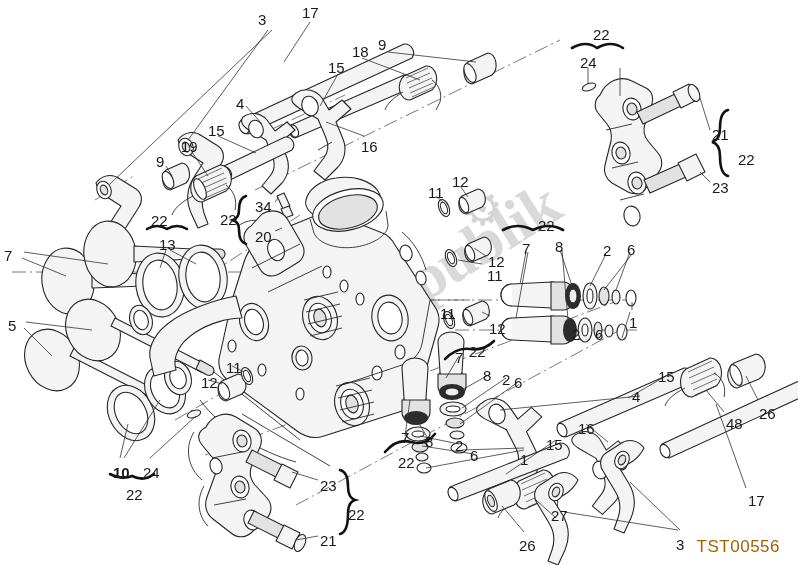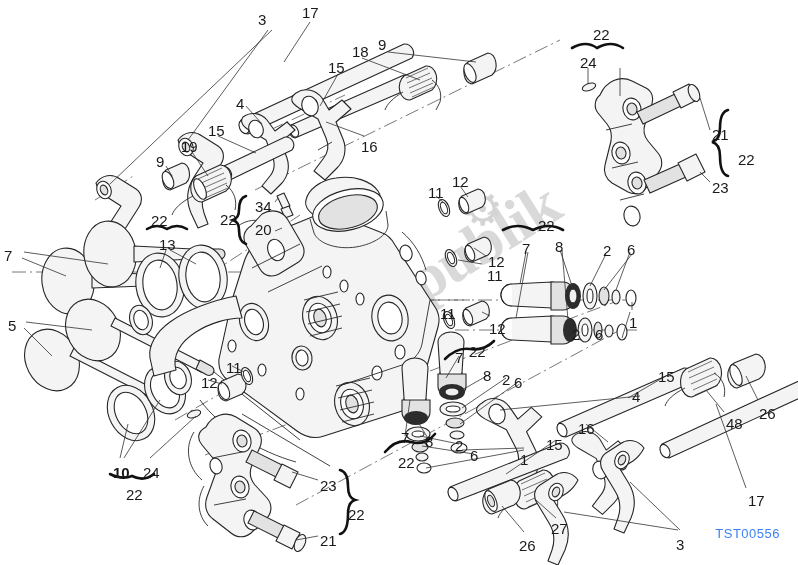--- a/index.html
+++ b/index.html
@@ -1,20 +1,20 @@
 <!DOCTYPE html>
 <html><head>
 <meta charset="utf-8">
 <style>
   html,body{margin:0;padding:0;background:#ffffff;}
   body{width:798px;height:565px;font-family:"Liberation Sans",sans-serif;color:#000;overflow:hidden;}
   #stage{position:relative;width:798px;height:565px;background:#fff;}
   #stage svg{position:absolute;left:0;top:0;}
   .lbl{position:absolute;font-family:"Liberation Sans",sans-serif;font-size:15px;color:#1a1a1a;line-height:1;white-space:nowrap;}
-  .partcode{position:absolute;right:18px;bottom:24px;font-size:13px;color:#3b82f6;letter-spacing:.5px;}
+  .partcode{position:absolute;right:18px;bottom:8px;font-size:17px;color:#a16207;letter-spacing:.5px;}
   .wm{position:absolute;font-family:"Liberation Serif",serif;font-weight:bold;color:#d9d9d9;font-size:62px;
       transform:rotate(-32deg);transform-origin:left bottom;letter-spacing:-1px;user-select:none;}
   .wmgear{position:absolute;color:#d4d4d4;font-size:46px;line-height:1;user-select:none;}
 </style>
 </head>
 <body>
 
 <div id="stage">
 
   <div class="wm" style="left:272px;top:345px;">Partsrepublik</div>
@@ -556,21 +556,21 @@
   <div class="lbl" style="left:328px;top:60px;">15</div>
   <div class="lbl" style="left:236px;top:96px;">4</div>
   <div class="lbl" style="left:361px;top:139px;">16</div>
   <div class="lbl" style="left:181px;top:139px;">19</div>
   <div class="lbl" style="left:208px;top:123px;">15</div>
   <div class="lbl" style="left:156px;top:154px;">9</div>
   <div class="lbl" style="left:151px;top:213px;">22</div>
   <div class="lbl" style="left:159px;top:237px;">13</div>
   <div class="lbl" style="left:220px;top:212px;">22</div>
   <div class="lbl" style="left:255px;top:199px;">34</div>
-  <div class="lbl" style="left:255px;top:222px;">20</div>
+  <div class="lbl" style="left:255px;top:229px;">20</div>
   <div class="lbl" style="left:4px;top:248px;">7</div>
   <div class="lbl" style="left:8px;top:318px;">5</div>
   <div class="lbl" style="left:428px;top:185px;">11</div>
   <div class="lbl" style="left:452px;top:174px;">12</div>
   <div class="lbl" style="left:538px;top:218px;">22</div>
   <div class="lbl" style="left:488px;top:254px;">12</div>
   <div class="lbl" style="left:487px;top:268px;">11</div>
   <div class="lbl" style="left:522px;top:241px;">7</div>
   <div class="lbl" style="left:555px;top:239px;">8</div>
   <div class="lbl" style="left:603px;top:243px;">2</div>
@@ -604,19 +604,19 @@
   <div class="lbl" style="left:320px;top:478px;">23</div>
   <div class="lbl" style="left:348px;top:507px;">22</div>
   <div class="lbl" style="left:320px;top:533px;">21</div>
   <div class="lbl" style="left:658px;top:369px;">15</div>
   <div class="lbl" style="left:632px;top:389px;">4</div>
   <div class="lbl" style="left:726px;top:416px;">48</div>
   <div class="lbl" style="left:759px;top:406px;">26</div>
   <div class="lbl" style="left:578px;top:421px;">16</div>
   <div class="lbl" style="left:546px;top:437px;">15</div>
   <div class="lbl" style="left:748px;top:493px;">17</div>
-  <div class="lbl" style="left:551px;top:521px;text-align:center;">27</div>
+  <div class="lbl" style="left:551px;top:508px;text-align:center;">27</div>
   <div class="lbl" style="left:519px;top:538px;">26</div>
   <div class="lbl" style="left:676px;top:537px;">3</div>
 
   <div class="partcode">TST00556</div>
 
 </div>
 
 </body></html>

